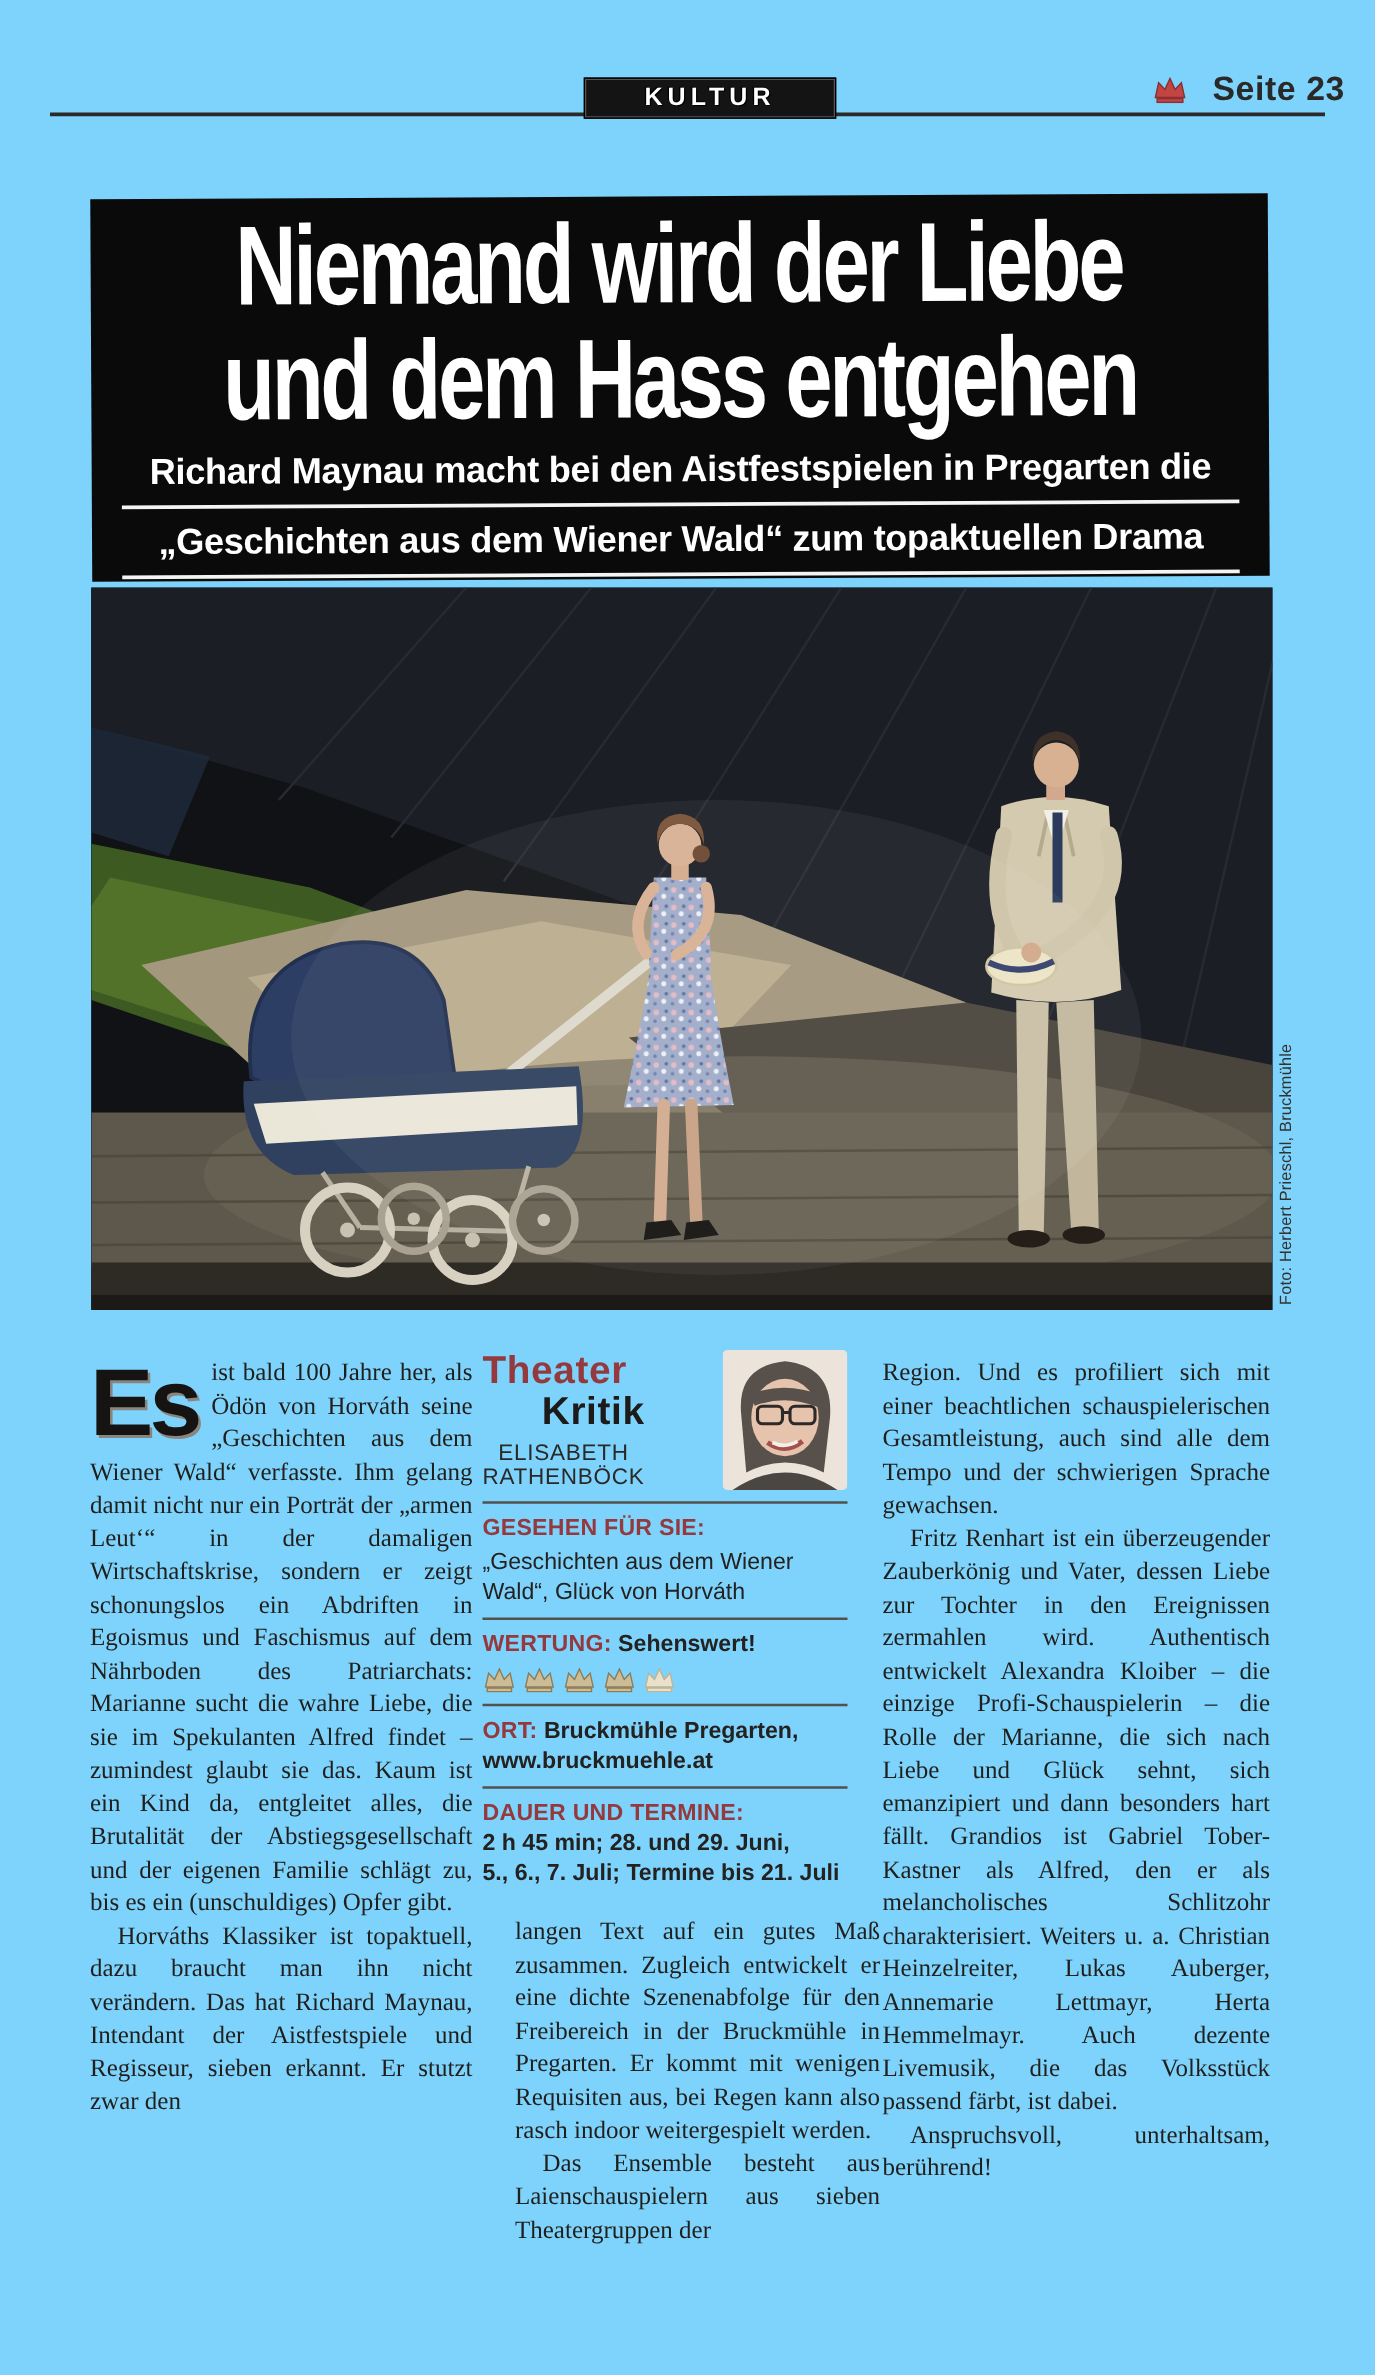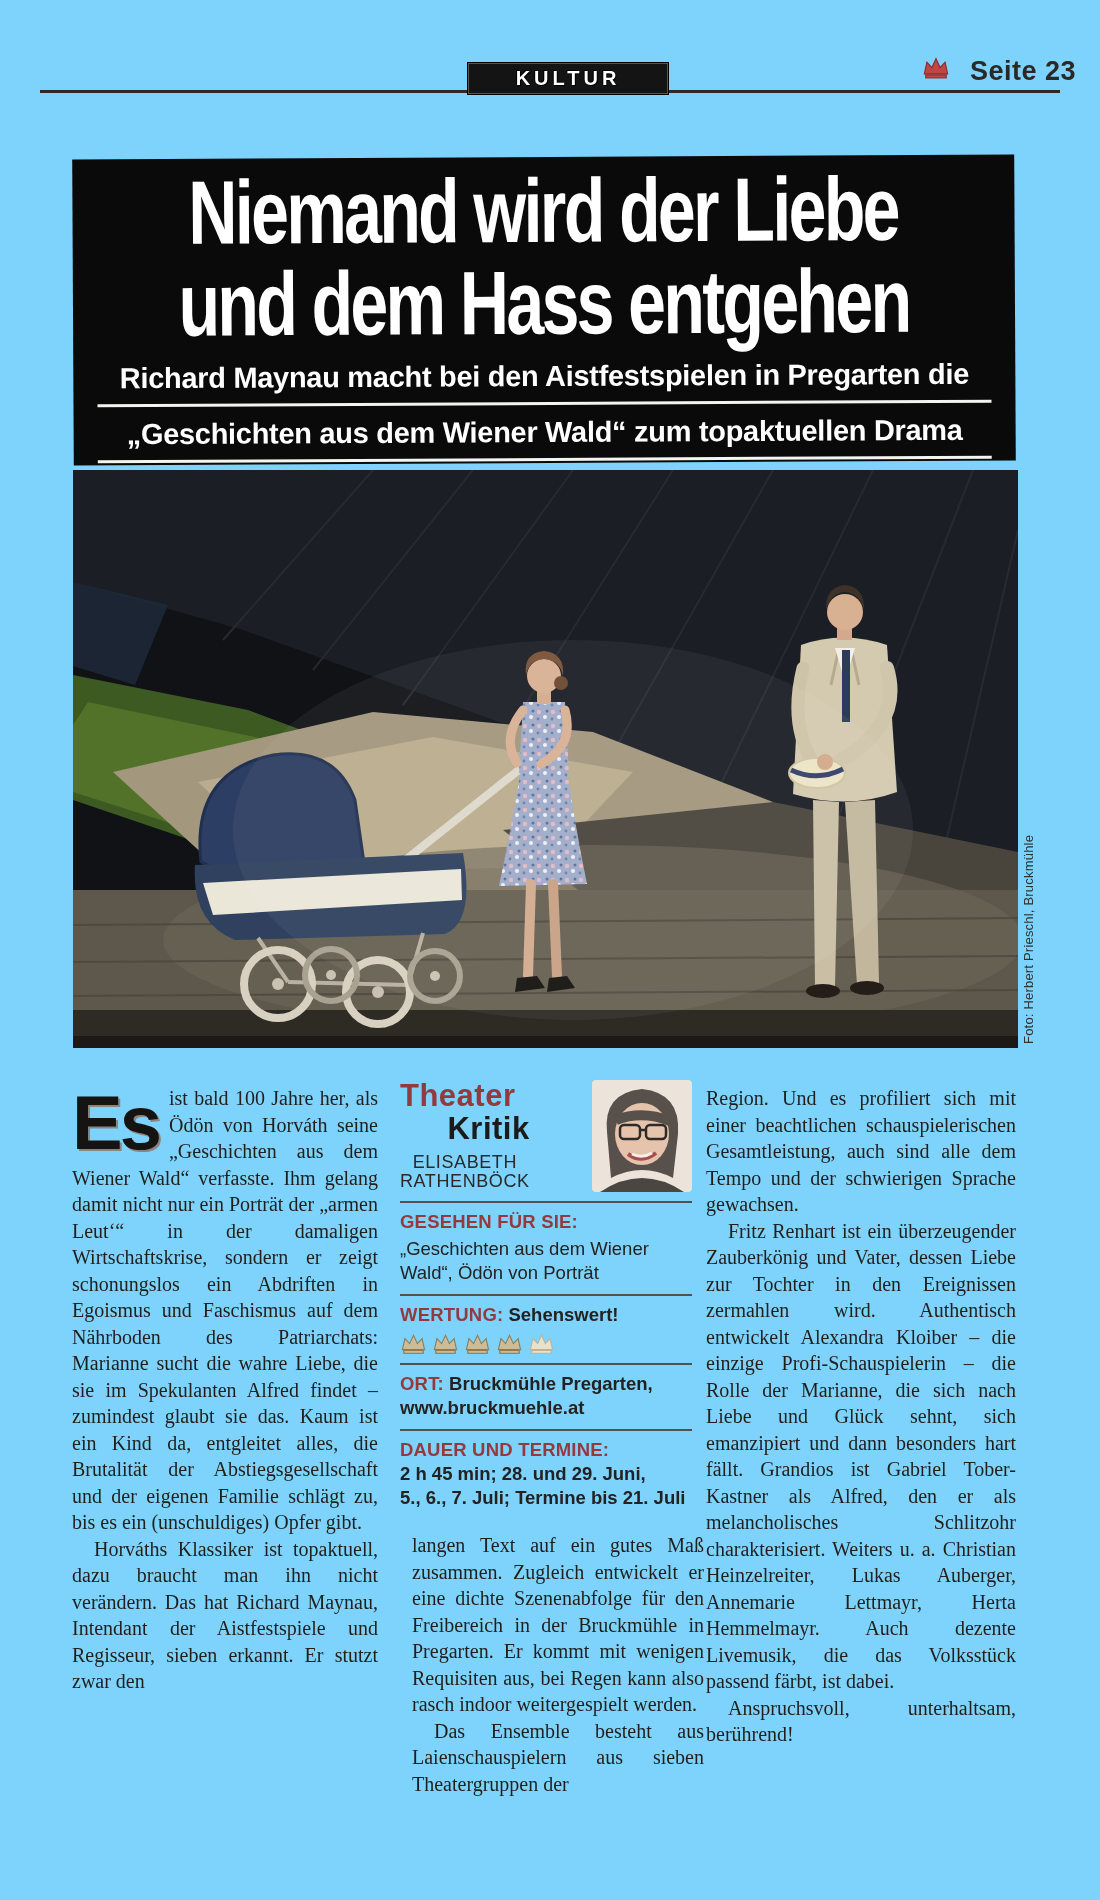--- a/index.html
+++ b/index.html
@@ -6,21 +6,21 @@
   html,body{margin:0;padding:0;background:#e9e7e2;}
   .page{position:relative;width:1100px;height:1900px;margin:0 auto;background:#7dd3fc;
         overflow:hidden;font-family:"Liberation Sans",sans-serif;color:#1e1c19;padding-left:16px;}
 
   
   .top-rule{position:absolute;left:40px;top:90px;width:1020px;height:3px;background:#2b2a28;}
   .kultur-box{position:absolute;left:467px;top:62px;width:200px;height:31px;background:#141414;
               border:1px solid #000;box-shadow:0 0 0 1px #555 inset;display:flex;align-items:center;justify-content:center;}
   .kultur-box span{color:#fff;font-weight:bold;font-size:20px;letter-spacing:4px;
                    text-shadow:1px 1px 0 #000,-1px -1px 0 #000;}
-  .page-num{position:absolute;right:40px;top:56px;display:flex;gap:20px;}
+  .page-num{position:absolute;right:40px;top:56px;display:flex;align-items:center;gap:20px;}
   .page-num span{font-size:27px;font-weight:bold;color:#2a2927;letter-spacing:0.5px;}
 
   
   .headline-box{position:absolute;left:73px;top:157px;width:942px;height:306px;background:#0a0a0a;
                 text-align:center;transform:rotate(-0.3deg);}
   .hl{height:92px;line-height:92px;white-space:nowrap;}
   .hl:first-child{margin-top:8px;}
   .hl .cond{display:inline-block;transform:scale(0.86,1.14);transform-origin:center;
             color:#fff;font-weight:bold;font-size:79px;letter-spacing:-3px;}
   .sub{color:#fff;font-weight:bold;font-size:29px;letter-spacing:-0.3px;margin-top:11px;white-space:nowrap;}
@@ -38,21 +38,21 @@
   .col p{margin:0;}
   .col-left{left:72px;width:306px;}
   .col-right{left:706px;width:310px;}
   .col-mid-body{left:412px;width:292px;top:1532px;}
   .indent{text-indent:22px;}
   .dropcap{float:left;font-family:"Liberation Sans",sans-serif;font-weight:bold;font-size:76px;
            line-height:60px;padding:8px 10px 2px 0;letter-spacing:-3px;color:#161412;
            text-shadow:2px 2px 0 #8a867f;}
 
   
-  .kritik{position:absolute;left:400px;top:1080px;width:292px;font-family:"Liberation Sans",sans-serif;}
+  .kritik{position:absolute;left:386px;top:1080px;width:292px;font-family:"Liberation Sans",sans-serif;}
   .k-head{display:flex;justify-content:space-between;align-items:flex-start;}
   .k-title-red{font-size:31px;font-weight:bold;color:#943a3e;line-height:32px;letter-spacing:0.5px;}
   .k-title-black{font-size:31px;font-weight:bold;color:#1c1b19;line-height:34px;letter-spacing:0.5px;text-align:right;}
   .k-author{font-size:18px;line-height:19px;letter-spacing:0.6px;color:#2a2927;margin-top:7px;text-align:center;}
   .k-portrait{width:100px;height:112px;border-radius:4px;overflow:hidden;flex:none;}
   .k-rule{height:2px;background:#53514e;margin:9px 0 7px 0;}
   .k-sec{font-size:18.5px;line-height:24px;color:#242220;}
   .k-label{color:#943a3e;font-weight:bold;letter-spacing:0.2px;}
   .k-label.inline{display:inline;}
   .k-strong{font-weight:bold;color:#242220;}
@@ -216,21 +216,21 @@
           <line x1="48" y1="50" x2="54" y2="50" stroke="#2e2a28" stroke-width="2.5"></line>
           <path d="M36,74 Q50,84 64,73" stroke="#a4504e" stroke-width="4" fill="none"></path>
           <path d="M40,74 Q50,79 60,73" stroke="#f4efe8" stroke-width="3" fill="none"></path>
           <path d="M8,112 Q50,84 92,112 Z" fill="#4a4742"></path>
         </svg>
       </div>
     </div>
     <div class="k-rule"></div>
     <div class="k-sec">
       <div class="k-label">GESEHEN FÜR SIE:</div>
-      <div class="k-text">„Geschichten aus dem Wiener Wald“, Ödön von Porträt</div>
+      <div class="k-text">„Geschichten aus dem Wiener Wald“, Glück von Horváth</div>
     </div>
     <div class="k-rule"></div>
     <div class="k-sec">
       <span class="k-label inline">WERTUNG:</span>
       <span class="k-strong">Sehenswert!</span>
       <div class="crowns">
           <svg class="crown full" viewBox="0 0 24 19" width="27" height="21">
             <path d="M2 15 L4.2 5 L8.5 9.6 L12 2 L15.5 9.6 L19.8 5 L22 15 Z"></path>
             <rect x="3.2" y="15.8" width="17.6" height="2.6"></rect>
           </svg>

